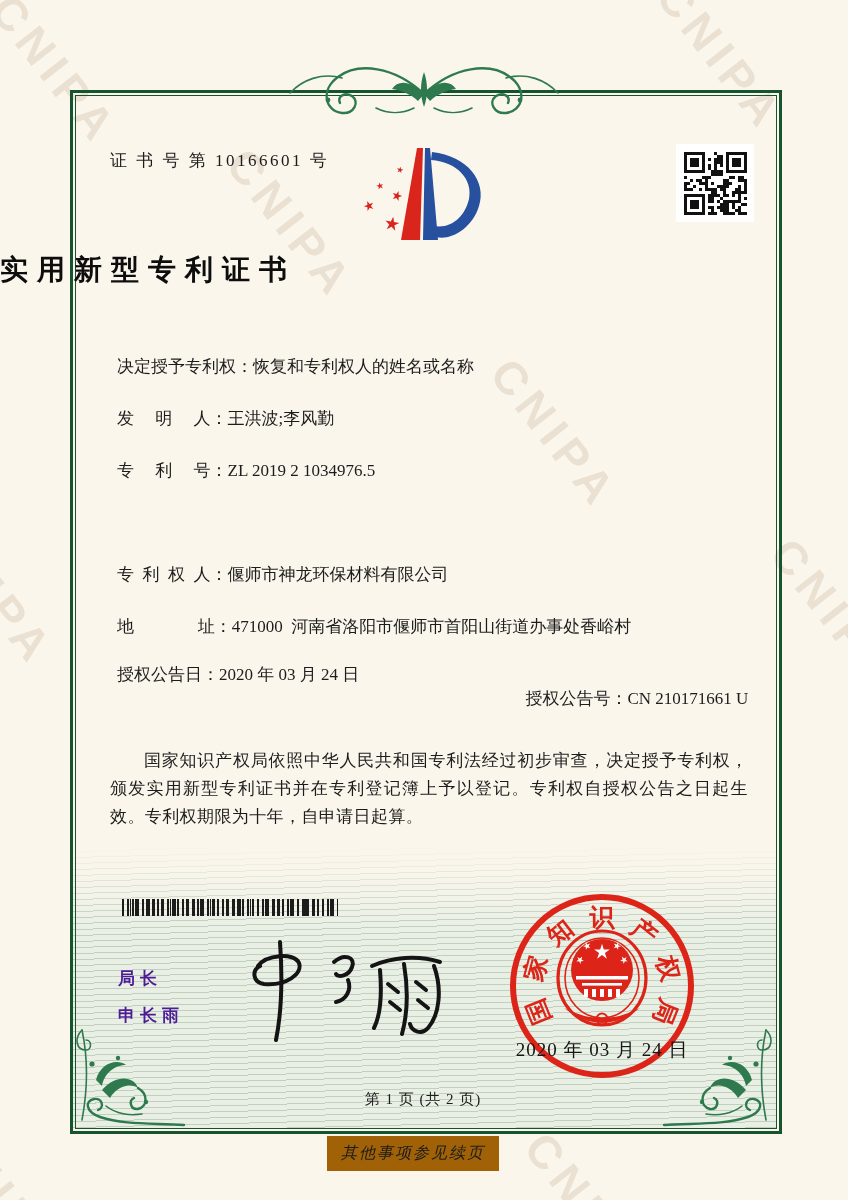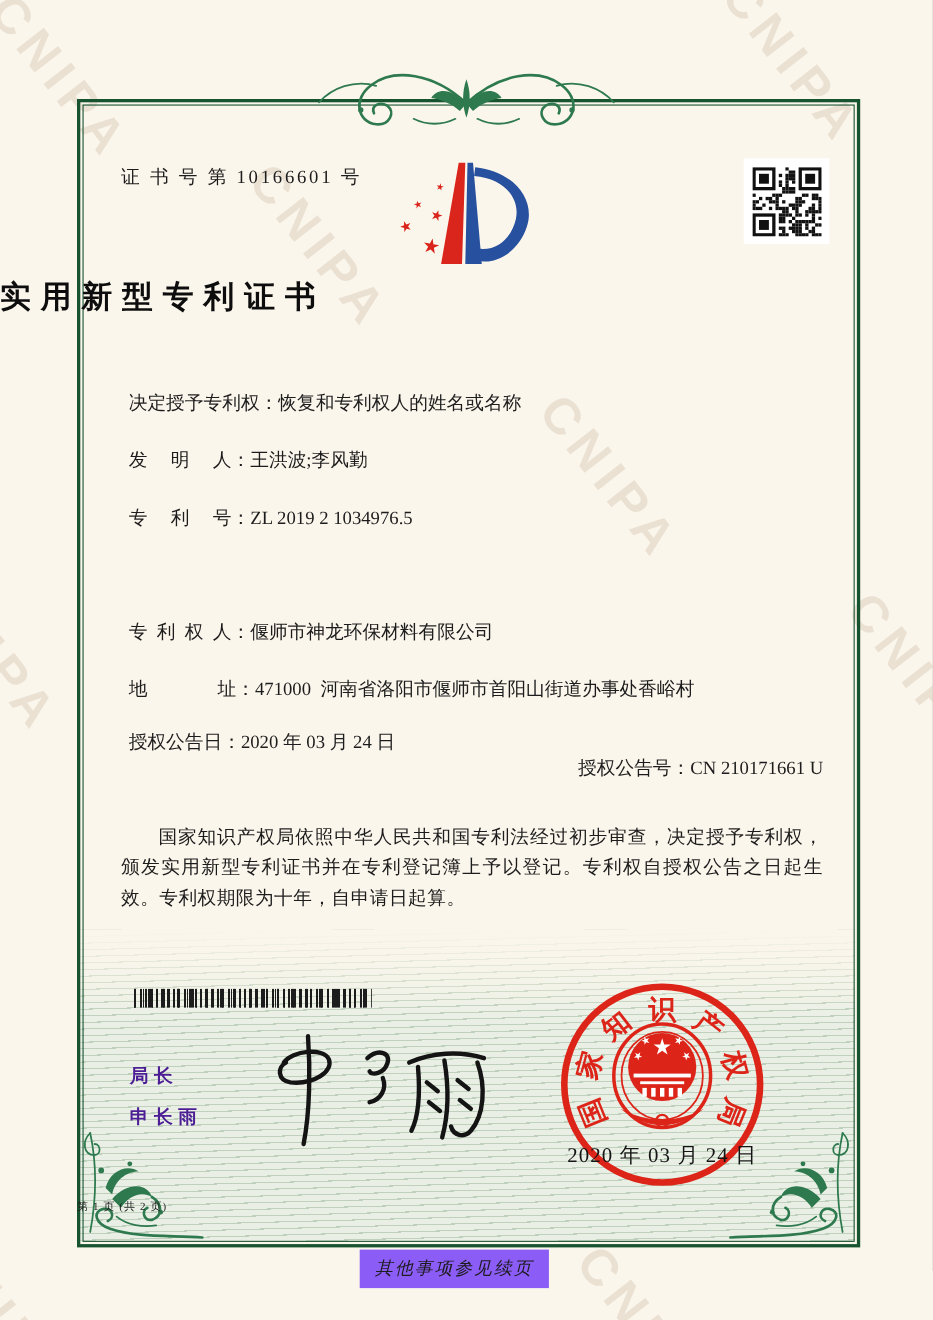--- a/index.html
+++ b/index.html
@@ -77,23 +77,23 @@
   .signer{position:absolute;left:118px;z-index:5;
     font-family:"Liberation Sans","DejaVu Sans",sans-serif;font-size:17px;letter-spacing:5px;color:#4c1d95;font-weight:bold;}
   .signature{position:absolute;left:242px;top:936px;z-index:5;}
   .sig-stroke{fill:none;stroke:#141414;stroke-width:4;stroke-linecap:round;stroke-linejoin:round;}
   .seal{position:absolute;left:504px;top:888px;z-index:6;}
   .seal-ring{fill:none;stroke:var(--seal-red);stroke-width:6;}
   .seal-char{fill:var(--seal-red);font-size:25px;font-weight:bold;font-family:"Liberation Serif","DejaVu Serif",serif;}
   .emb-stroke{fill:none;stroke:var(--seal-red);}
   .emb-fill{fill:var(--seal-red);}
   .seal-date{fill:#151515;font-size:19px;letter-spacing:1px;font-family:"Liberation Serif","DejaVu Serif",serif;}
-  .page-info{position:absolute;left:70px;width:706px;top:1090px;font-size:10px;letter-spacing:1px;z-index:5;}
+  .page-info{position:absolute;left:70px;width:706px;top:1090px;text-align:center;font-size:15px;letter-spacing:1px;z-index:5;}
   .footer-note{
-    position:absolute;left:327px;top:1136px;z-index:5;background:#8b5cf6;
+    position:absolute;left:327px;top:1136px;z-index:5;background:#a16207;
     padding:7px 14px;font-size:16px;font-style:italic;letter-spacing:2px;
   }
 </style>
 </head>
 <body>
 
 <div class="page">
 
   <svg width="0" height="0" style="position:absolute" aria-hidden="true">
     <defs>

